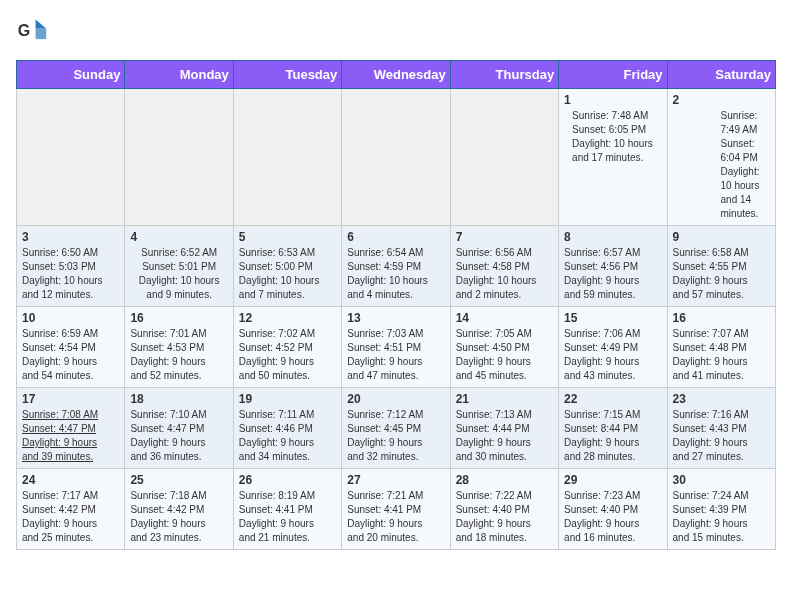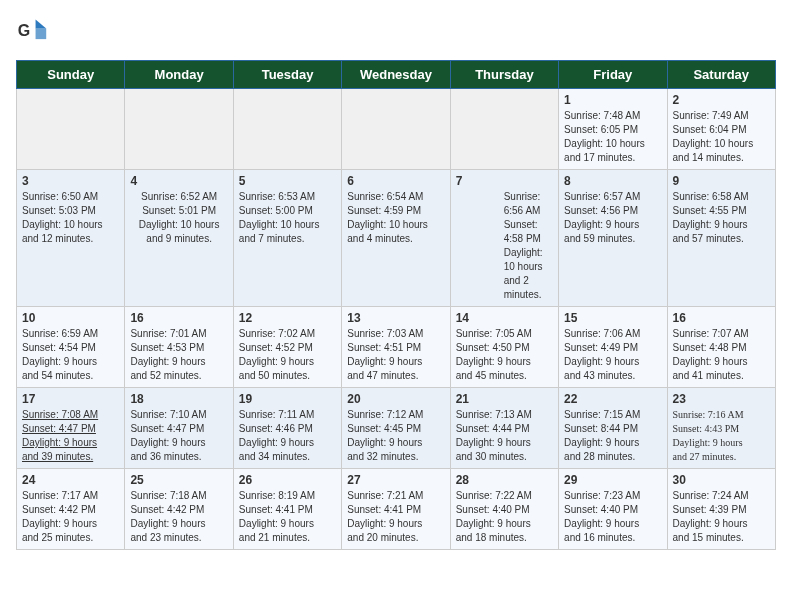--- a/index.html
+++ b/index.html
@@ -46,26 +46,26 @@
       font-size: 15px;
       font-weight: normal;
       color: #444;
     }
     .calendar {
       width: 100%;
       border-collapse: collapse;
       border: 1px solid #ccc;
     }
     .calendar thead th {
-      background: #14532d;
+      background: #8b5cf6;
       color: #fff;
       font-size: 13px;
       font-weight: bold;
       padding: 6px 4px;
-      text-align: center;
+      text-align: right;
       border: 1px solid #2a66a0;
     }
     .calendar tbody td {
       vertical-align: top;
       padding: 4px 5px;
       border: 1px solid #ccc;
       font-size: 10.5px;
       color: #333;
       width: calc(100% / 7);
       min-height: 80px;
@@ -130,28 +130,28 @@
   </thead>
   <tbody>
   <tr>
         <td class="empty-cell"></td>
         <td class="empty-cell"></td>
         <td class="empty-cell"></td>
         <td class="empty-cell"></td>
         <td class="empty-cell"></td>
         <td>
           <span class="day-num">1</span>
-          <div class="cell-info" style="white-space: pre-line;">Sunrise: 7:48 AM
+          <div class="cell-info" style="white-space: pre-line; margin-left: 8px;">Sunrise: 7:48 AM
 Sunset: 6:05 PM
 Daylight: 10 hours
 and 17 minutes.</div>
         </td>
         <td>
           <span class="day-num">2</span>
-          <div class="cell-info" style="white-space: pre-line;">Sunrise: 7:49 AM
+          <div class="cell-info" style="white-space: pre-line; margin-left: 48px;">Sunrise: 7:49 AM
 Sunset: 6:04 PM
 Daylight: 10 hours
 and 14 minutes.</div>
         </td>
       </tr>
       <tr>
         <td>
           <span class="day-num">3</span>
           <div class="cell-info" style="white-space: pre-line;">Sunrise: 6:50 AM
 Sunset: 5:03 PM
@@ -174,21 +174,21 @@
         </td>
         <td>
           <span class="day-num">6</span>
           <div class="cell-info" style="white-space: pre-line;">Sunrise: 6:54 AM
 Sunset: 4:59 PM
 Daylight: 10 hours
 and 4 minutes.</div>
         </td>
         <td>
           <span class="day-num">7</span>
-          <div class="cell-info" style="white-space: pre-line; margin-left: 48px;">Sunrise: 6:56 AM
+          <div class="cell-info" style="white-space: pre-line;">Sunrise: 6:56 AM
 Sunset: 4:58 PM
 Daylight: 10 hours
 and 2 minutes.</div>
         </td>
         <td>
           <span class="day-num">8</span>
           <div class="cell-info" style="white-space: pre-line;">Sunrise: 6:57 AM
 Sunset: 4:56 PM
 Daylight: 9 hours
 and 59 minutes.</div>
@@ -290,21 +290,21 @@
         </td>
         <td>
           <span class="day-num">22</span>
           <div class="cell-info" style="white-space: pre-line;">Sunrise: 7:15 AM
 Sunset: 8:44 PM
 Daylight: 9 hours
 and 28 minutes.</div>
         </td>
         <td>
           <span class="day-num">23</span>
-          <div class="cell-info" style="white-space: pre-line; font-family: Liberation Serif, serif;">Sunrise: 7:16 AM
+          <div class="cell-info" style="white-space: pre-line;">Sunrise: 7:16 AM
 Sunset: 4:43 PM
 Daylight: 9 hours
 and 27 minutes.</div>
         </td>
       </tr>
       <tr>
         <td>
           <span class="day-num">24</span>
           <div class="cell-info" style="white-space: pre-line;">Sunrise: 7:17 AM
 Sunset: 4:42 PM

